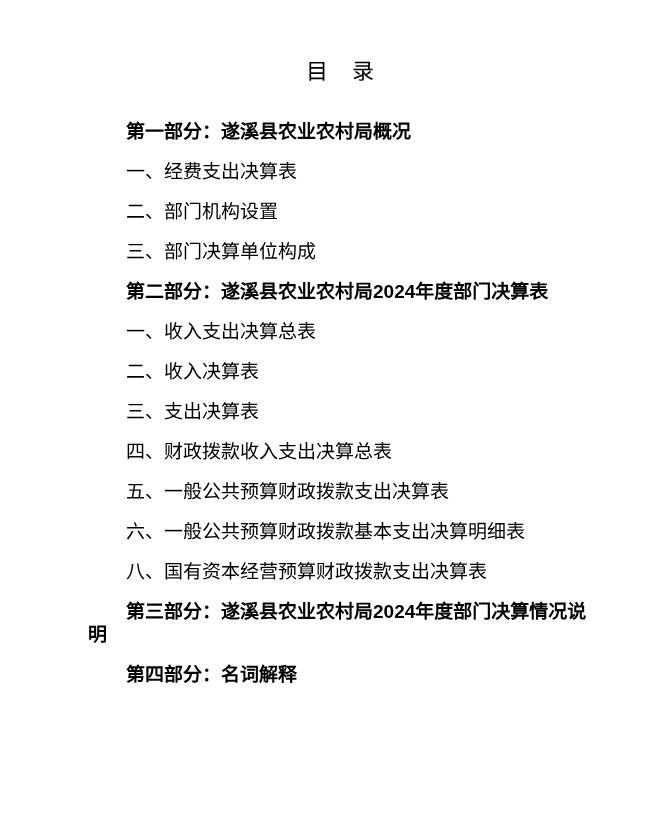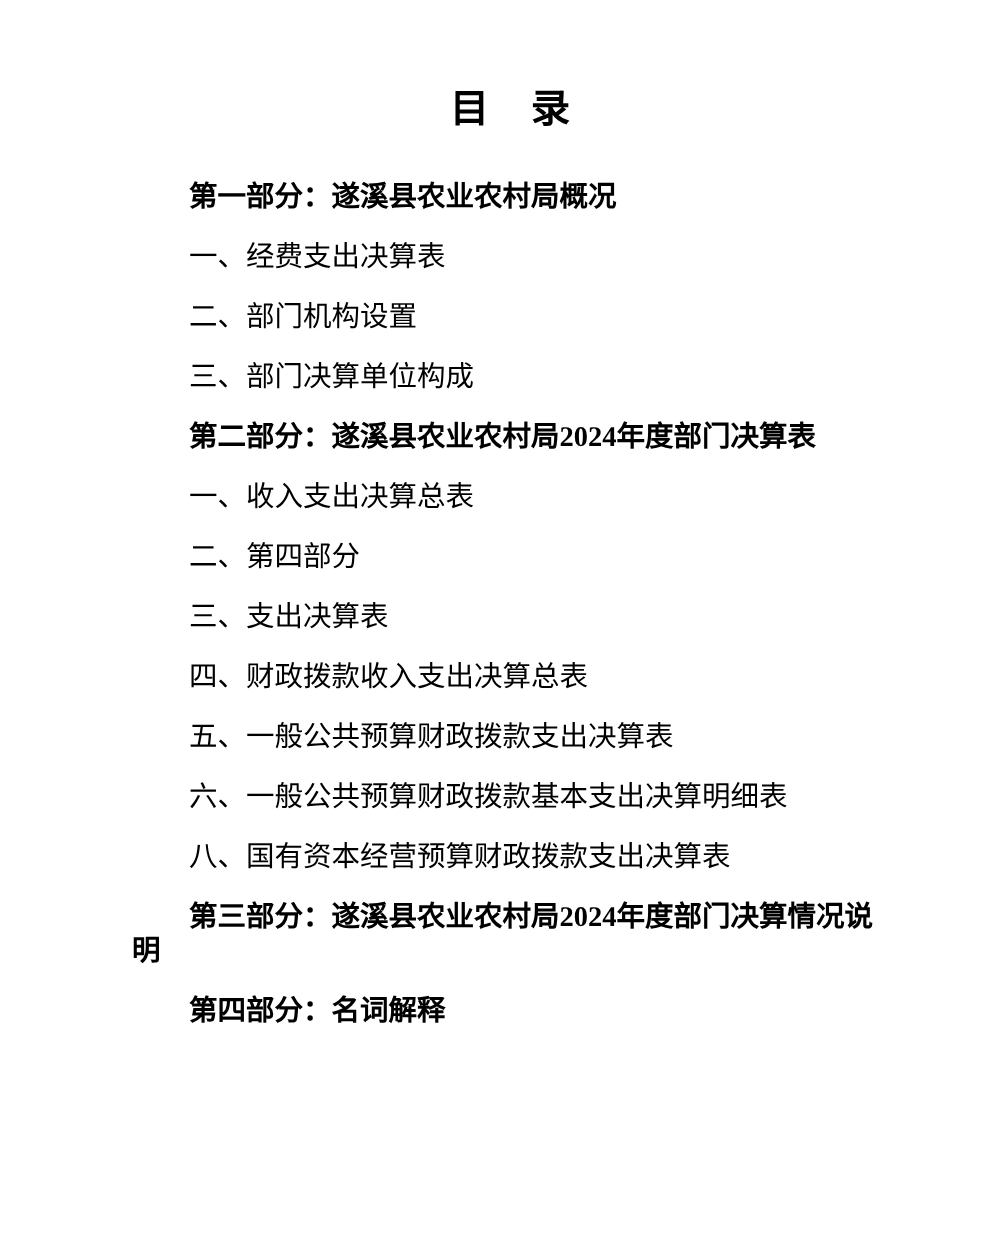--- a/index.html
+++ b/index.html
@@ -15,37 +15,36 @@
     font-family: "Liberation Sans", sans-serif;
   }
   .doc {
     box-sizing: border-box;
     width: 661px;
     height: 827px;
     padding: 58px 68px 0 88px; 
   }
   .doc-title {
     margin: 0 0 34px 0;
-    font-size: 26px;
+    font-size: 22px;
     line-height: 28px;
-    font-weight: bold;
+    font-weight: normal;
     text-align: center;
     letter-spacing: 1px;
   }
   .toc-entry {
     margin: 0 0 17px 0;
     font-size: 19px;
     line-height: 23px;
     text-indent: 2em;       
     word-break: break-all;
     font-weight: normal;
   }
   .toc-heading {
     font-weight: bold;
-    font-family: Liberation Serif, serif;
   }
 </style>
 </head>
 <body>
 
 <div class="doc">
 
   <h1 class="doc-title">目　录</h1>
 
   <p class="toc-entry toc-heading">第一部分：遂溪县农业农村局概况</p>
@@ -53,21 +52,21 @@
   <p class="toc-entry">一、经费支出决算表</p>
 
   <p class="toc-entry">二、部门机构设置</p>
 
   <p class="toc-entry">三、部门决算单位构成</p>
 
   <p class="toc-entry toc-heading">第二部分：遂溪县农业农村局2024年度部门决算表</p>
 
   <p class="toc-entry">一、收入支出决算总表</p>
 
-  <p class="toc-entry">二、第四部分</p>
+  <p class="toc-entry">二、收入决算表</p>
 
   <p class="toc-entry">三、支出决算表</p>
 
   <p class="toc-entry">四、财政拨款收入支出决算总表</p>
 
   <p class="toc-entry">五、一般公共预算财政拨款支出决算表</p>
 
   <p class="toc-entry">六、一般公共预算财政拨款基本支出决算明细表</p>
 
 

